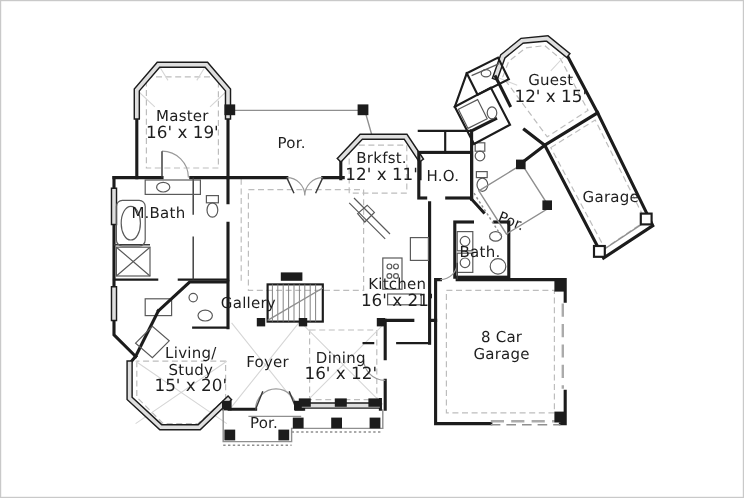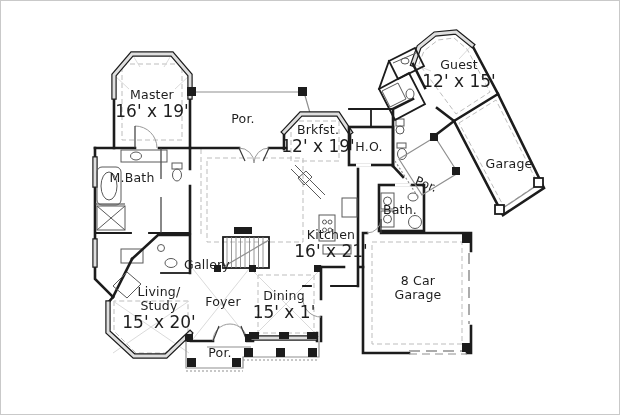--- a/index.html
+++ b/index.html
@@ -9,21 +9,21 @@
     font-family:"DejaVu Sans","Liberation Sans",sans-serif;
   }
   .canvas svg{position:absolute;left:0;top:0;}
   .lbl{
     position:absolute;transform:translate(-50%,-50%);
     display:flex;flex-direction:column;align-items:center;
     text-align:center;color:#1e1e1e;white-space:nowrap;line-height:1.12;
     pointer-events:none;
   }
   .lbl .nm{font-size:12.5px;letter-spacing:.2px;}
-  .lbl .dm{font-size:17px;}
+  .lbl .dm{font-size:14px;}
   .lbl.small .nm{font-size:12px;}
   .lbl.rot{transform:translate(-50%,-50%) rotate(22deg);}
   
   .wall{stroke:#1c1c1c;stroke-width:2.6;fill:none;stroke-linecap:square;}
   .wallthin{stroke:#1c1c1c;stroke-width:1.8;fill:none;stroke-linecap:square;}
   .part{stroke:#3a3a3a;stroke-width:1.2;fill:none;}
   .bayb{stroke:#1c1c1c;stroke-width:5.4;fill:none;stroke-linecap:square;}
   .bayf{stroke:#dfdfdf;stroke-width:3;fill:none;stroke-linecap:square;}
   .dash{stroke:#bdbdbd;stroke-width:1;fill:none;stroke-dasharray:5 3;}
   .decor{stroke:#d6d6d6;stroke-width:0.9;fill:none;}
@@ -276,21 +276,21 @@
     <span class="nm">Master</span>
     <span class="dm">16' x 19'</span>
   </div>
 
   <div class="lbl" style="left:242px;top:118px">
     <span class="nm">Por.</span>
   </div>
 
   <div class="lbl" style="left:317px;top:139px">
     <span class="nm">Brkfst.</span>
-    <span class="dm">12' x 19'</span>
+    <span class="dm">12' x 11'</span>
   </div>
 
   <div class="lbl" style="left:368px;top:146px">
     <span class="nm">H.O.</span>
   </div>
 
   <div class="lbl" style="left:458px;top:74px">
     <span class="nm">Guest</span>
     <span class="dm">12' x 15'</span>
   </div>
@@ -310,37 +310,37 @@
 
   <div class="lbl" style="left:330px;top:244px">
     <span class="nm">Kitchen</span>
     <span class="dm">16' x 21'</span>
   </div>
 
   <div class="lbl" style="left:399px;top:209px">
     <span class="nm">Bath.</span>
   </div>
 
-  <div class="lbl" style="left:206px;top:264px">
+  <div class="lbl" style="left:206px;top:252px">
     <span class="nm">Gallery</span>
   </div>
 
   <div class="lbl" style="left:158px;top:308px">
     <span class="nm">Living/</span>
     <span class="nm">Study</span>
     <span class="dm">15' x 20'</span>
   </div>
 
   <div class="lbl" style="left:222px;top:301px">
     <span class="nm">Foyer</span>
   </div>
 
   <div class="lbl" style="left:283px;top:305px">
     <span class="nm">Dining</span>
-    <span class="dm">15' x 1'</span>
+    <span class="dm">16' x 12'</span>
   </div>
 
   <div class="lbl" style="left:219px;top:352px">
     <span class="nm">Por.</span>
   </div>
 
   <div class="lbl" style="left:417px;top:287px">
     <span class="nm">8 Car</span>
     <span class="nm">Garage</span>
   </div>

